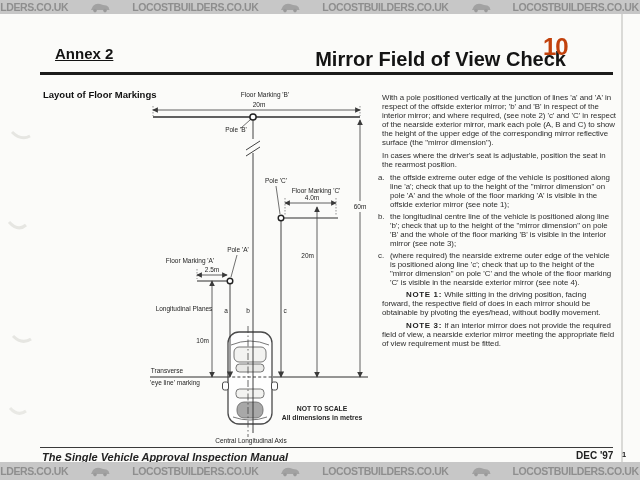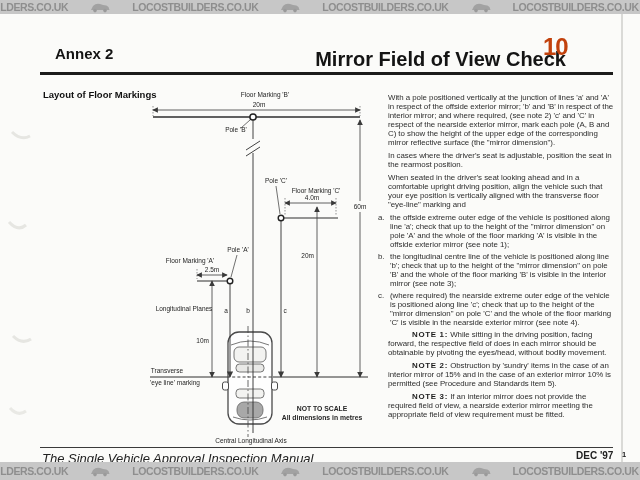--- a/index.html
+++ b/index.html
@@ -15,36 +15,36 @@
   }
   .banner.top{top:0;height:14px;}
   .banner.bottom{bottom:0;height:18px;}
   .wm{
     color:#8e8e8e;font-weight:bold;font-size:10.5px;letter-spacing:-0.4px;
     flex:0 0 auto;
   }
   .wm.cut{margin-left:-58px;}
   .caricon{flex:0 0 auto;display:flex;align-items:center;}
   
-  .annex{position:absolute;left:55px;top:45px;font-size:15px;font-weight:bold;color:#141414;}
+  .annex{position:absolute;left:55px;top:45px;font-size:15px;font-weight:bold;color:#141414;text-decoration:underline;}
   .check-title{position:absolute;top:48px;right:74px;font-size:20px;font-weight:bold;color:#141414;}
   .check-number{position:absolute;left:543px;top:33px;font-size:24px;font-weight:bold;letter-spacing:-1px;color:#c2410c;}
   .header-rule{position:absolute;left:40px;top:72px;width:573px;height:3px;background:#1b1b1b;}
   
   .textcol{
     position:absolute;left:378px;top:93px;width:238px;
     font-size:7.9px;line-height:9.0px;color:#2d2d2d;letter-spacing:-0.05px;
   }
-  .textcol p{margin:0 0 4px 10px;}
+  .textcol p{margin:0 0 4px 4px;}
   .item{display:flex;margin:0 0 3px 0;}
   .item .marker{flex:0 0 12px;}
   .note-label{font-weight:bold;letter-spacing:0.7px;color:#1c1c1c;padding-left:24px;}
   
   .footer-rule{position:absolute;left:40px;top:447px;width:573px;height:1px;background:#3a3a3a;}
-  .footer-manual{position:absolute;left:42px;top:451px;font-size:13px;font-weight:normal;font-style:italic;color:#222;}
+  .footer-manual{position:absolute;left:42px;top:451px;font-size:11px;font-weight:bold;font-style:italic;color:#222;}
   .footer-date{position:absolute;left:576px;top:450px;font-size:10px;font-weight:bold;color:#222;}
   .footer-page{position:absolute;left:622px;top:450px;font-size:7.5px;font-weight:bold;color:#222;}
   
   .diagram{position:absolute;left:40px;top:86px;}
   .edge-shadow{position:absolute;left:621px;top:14px;width:2px;height:448px;background:#dadad7;}
   .smudges{position:absolute;left:4px;top:100px;}
   svg text{font-family:"Liberation Sans", sans-serif;fill:#242424;}
   .dlab{font-size:6.5px;}
   .dhead{font-size:9.5px;font-weight:bold;fill:#111;}
   .dbold{font-size:6.8px;font-weight:bold;}
@@ -168,37 +168,35 @@
   <text class="dlab" x="135" y="299" text-anchor="middle">'eye line' marking</text>
 
   <text class="dbold" x="282" y="325" text-anchor="middle">NOT TO SCALE</text>
   <text class="dbold" x="282" y="334" text-anchor="middle">All dimensions in metres</text>
   <text class="dlab" x="211" y="357" text-anchor="middle">Central Longitudinal Axis</text>
 </svg>
 
 <div class="textcol">
   <p>With a pole positioned vertically at the junction of lines 'a' and 'A' in respect of the offside exterior mirror; 'b' and 'B' in respect of the interior mirror; and where required, (see note 2) 'c' and 'C' in respect of the nearside exterior mirror, mark each pole (A, B and C) to show the height of the upper edge of the corresponding mirror reflective surface (the "mirror dimension").</p>
   <p>In cases where the driver's seat is adjustable, position the seat in the rearmost position.</p>
-  <p>When seated in the driver's seat looking ahead and in a comfortable upright driving position, align the vehicle such that your eye position is vertically aligned with the transverse floor "eye-line" marking and</p>
 
   <div class="item">
     <span class="marker">a.</span>
     <span>the offside extreme outer edge of the vehicle is positioned along line 'a'; check that up to the height of the "mirror dimension" on pole 'A' and the whole of the floor marking 'A' is visible in the offside exterior mirror (see note 1);</span>
   </div>
   <div class="item">
     <span class="marker">b.</span>
     <span>the longitudinal centre line of the vehicle is positioned along line 'b'; check that up to the height of the "mirror dimension" on pole 'B' and the whole of the floor marking 'B' is visible in the interior mirror (see note 3);</span>
   </div>
   <div class="item">
     <span class="marker">c.</span>
     <span>(where required) the nearside extreme outer edge of the vehicle is positioned along line 'c'; check that up to the height of the "mirror dimension" on pole 'C' and the whole of the floor marking 'C' is visible in the nearside exterior mirror (see note 4).</span>
   </div>
 
   <p><span class="note-label">NOTE 1:</span> <span>While sitting in the driving position, facing forward, the respective field of does in each mirror should be obtainable by pivoting the eyes/head, without bodily movement.</span></p>
-  <p><span class="note-label">NOTE 2:</span> <span>Obstruction by 'sundry' items in the case of an interior mirror of 15% and in the case of an exterior mirror 10% is permitted (see Procedure and Standards item 5).</span></p>
   <p><span class="note-label">NOTE 3:</span> <span>If an interior mirror does not provide the required field of view, a nearside exterior mirror meeting the appropriate field of view requirement must be fitted.</span></p>
 </div>
 
 <div class="edge-shadow"></div>
 
 <div class="footer-rule"></div>
 <div class="footer-manual">The Single Vehicle Approval Inspection Manual</div>
 <div class="footer-date">DEC '97</div>
 <div class="footer-page">1</div>
 

